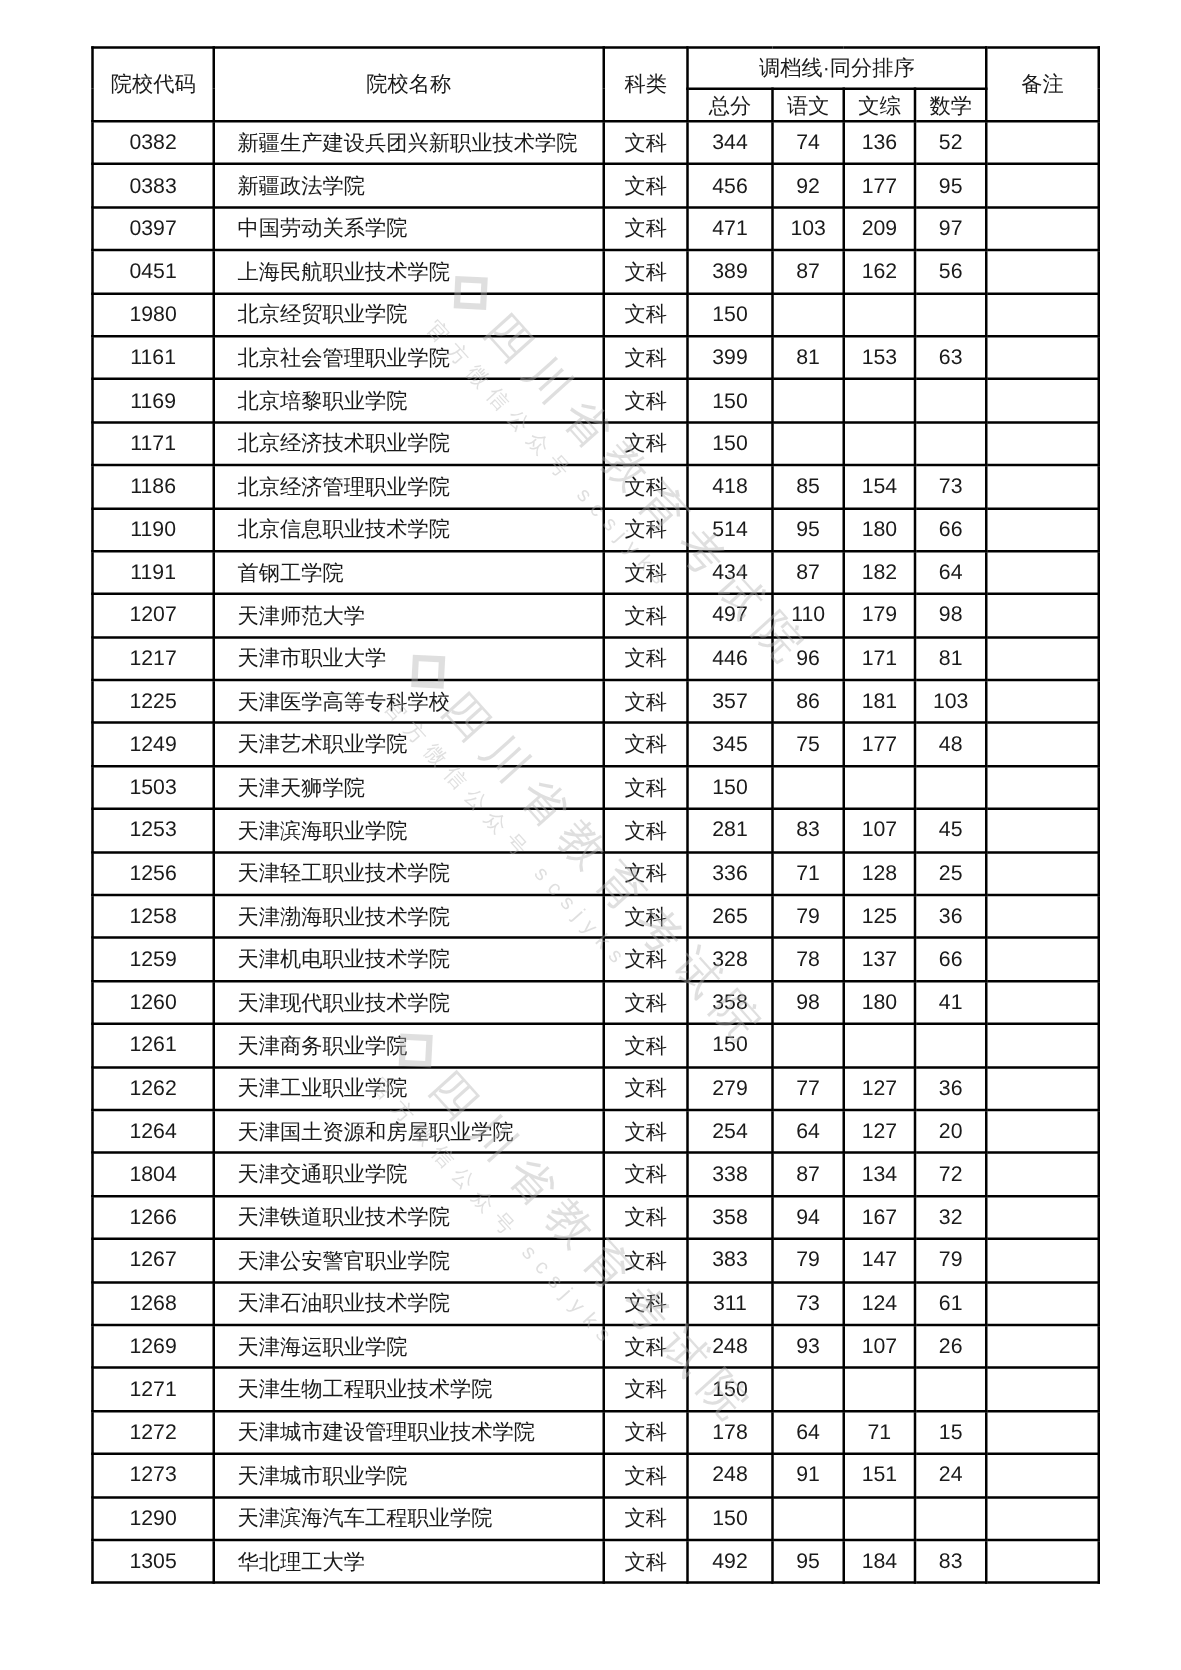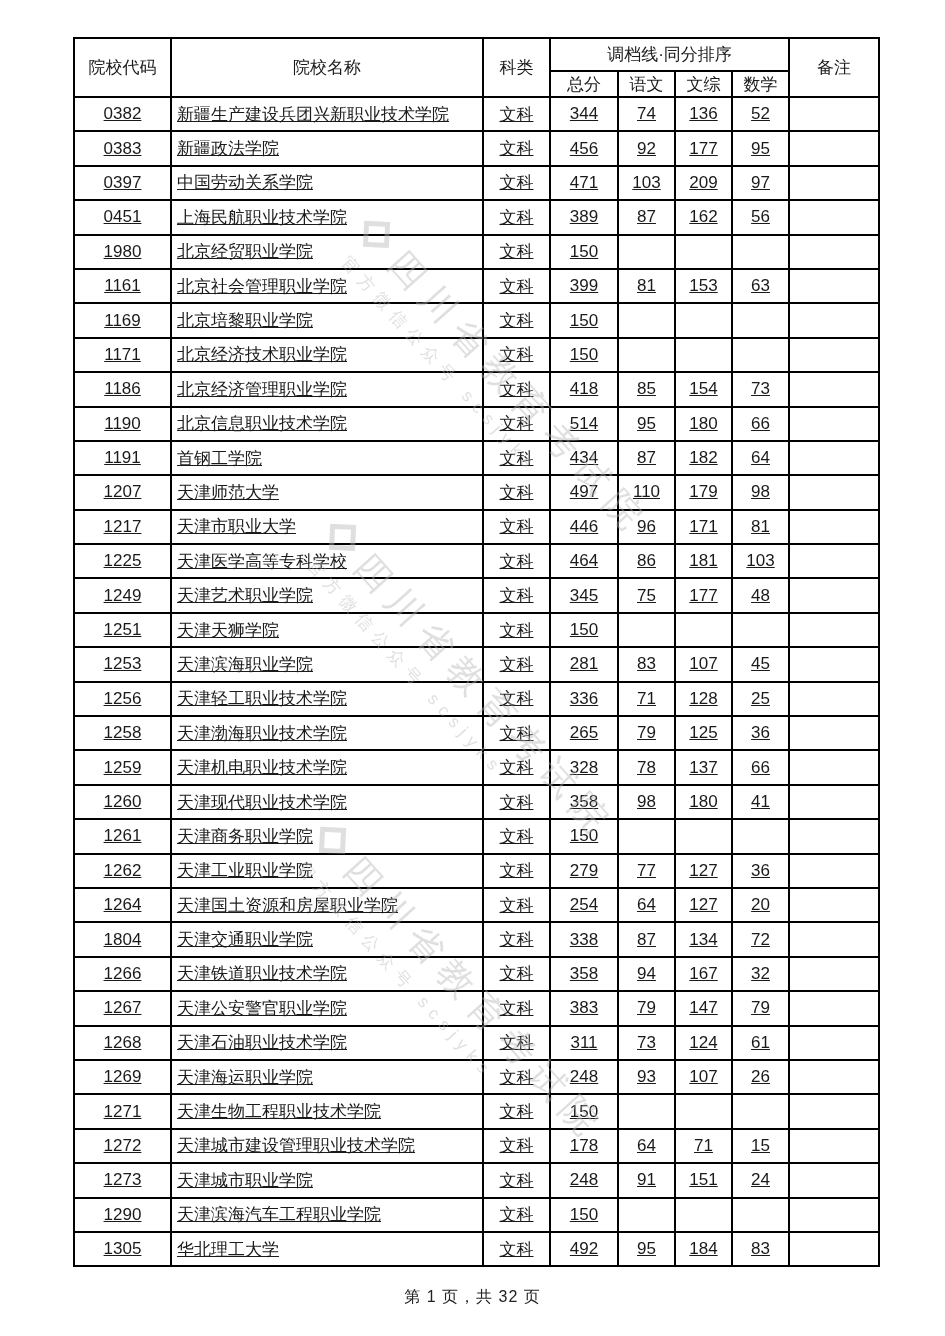--- a/index.html
+++ b/index.html
@@ -24,22 +24,22 @@
     font-weight: normal;
     font-size: 17px;
     text-align: center;
     vertical-align: middle;
     overflow: hidden;
     white-space: nowrap;
     background: transparent;
   }
   .score-table thead tr.h1 { height: 33px; }
   .score-table thead tr.h2 { height: 26px; }
-  .score-table tbody tr { height: 34.4px; text-decoration: underline; }
-  .score-table td.c-name { text-align: left; padding-left: 5px; }
+  .score-table tbody tr { height: 34.4px; }
+  .score-table td.c-name { text-align: left; padding-left: 18px; }
   .score-table td.c-remarks { }
 
   #footer {
     position: absolute;
     left: 0; top: 1287px; width: 945px;
     text-align: center;
     font-size: 16px;
     color: #222;
     letter-spacing: 1px;
   }
@@ -223,38 +223,38 @@
           <td class="c-total">446</td>
           <td class="c-chinese">96</td>
           <td class="c-comprehensive">171</td>
           <td class="c-math">81</td>
           <td class="c-remarks"></td>
         </tr>
         <tr>
           <td class="c-code">1225</td>
           <td class="c-name">天津医学高等专科学校</td>
           <td class="c-category">文科</td>
-          <td class="c-total">464</td>
+          <td class="c-total">357</td>
           <td class="c-chinese">86</td>
           <td class="c-comprehensive">181</td>
           <td class="c-math">103</td>
           <td class="c-remarks"></td>
         </tr>
         <tr>
           <td class="c-code">1249</td>
           <td class="c-name">天津艺术职业学院</td>
           <td class="c-category">文科</td>
           <td class="c-total">345</td>
           <td class="c-chinese">75</td>
           <td class="c-comprehensive">177</td>
           <td class="c-math">48</td>
           <td class="c-remarks"></td>
         </tr>
         <tr>
-          <td class="c-code">1251</td>
+          <td class="c-code">1503</td>
           <td class="c-name">天津天狮学院</td>
           <td class="c-category">文科</td>
           <td class="c-total">150</td>
           <td class="c-chinese"></td>
           <td class="c-comprehensive"></td>
           <td class="c-math"></td>
           <td class="c-remarks"></td>
         </tr>
         <tr>
           <td class="c-code">1253</td>
@@ -447,15 +447,14 @@
   <div class="wm" style="left:348px; top:515px;">
     <div class="wm-row1"><span class="wm-logo"></span><span>四川省教育考试院</span></div>
     <div class="wm-row2"><span>官方微信公众号</span> <span>scsjyks</span></div>
   </div>
 
   <div class="wm" style="left:338px; top:818px;">
     <div class="wm-row1"><span class="wm-logo"></span><span>四川省教育考试院</span></div>
     <div class="wm-row2"><span>官方微信公众号</span> <span>scsjyks</span></div>
   </div>
 
-  <div id="footer">第 1 页，共 32 页</div>
 
 </div>
 
 </body></html>

